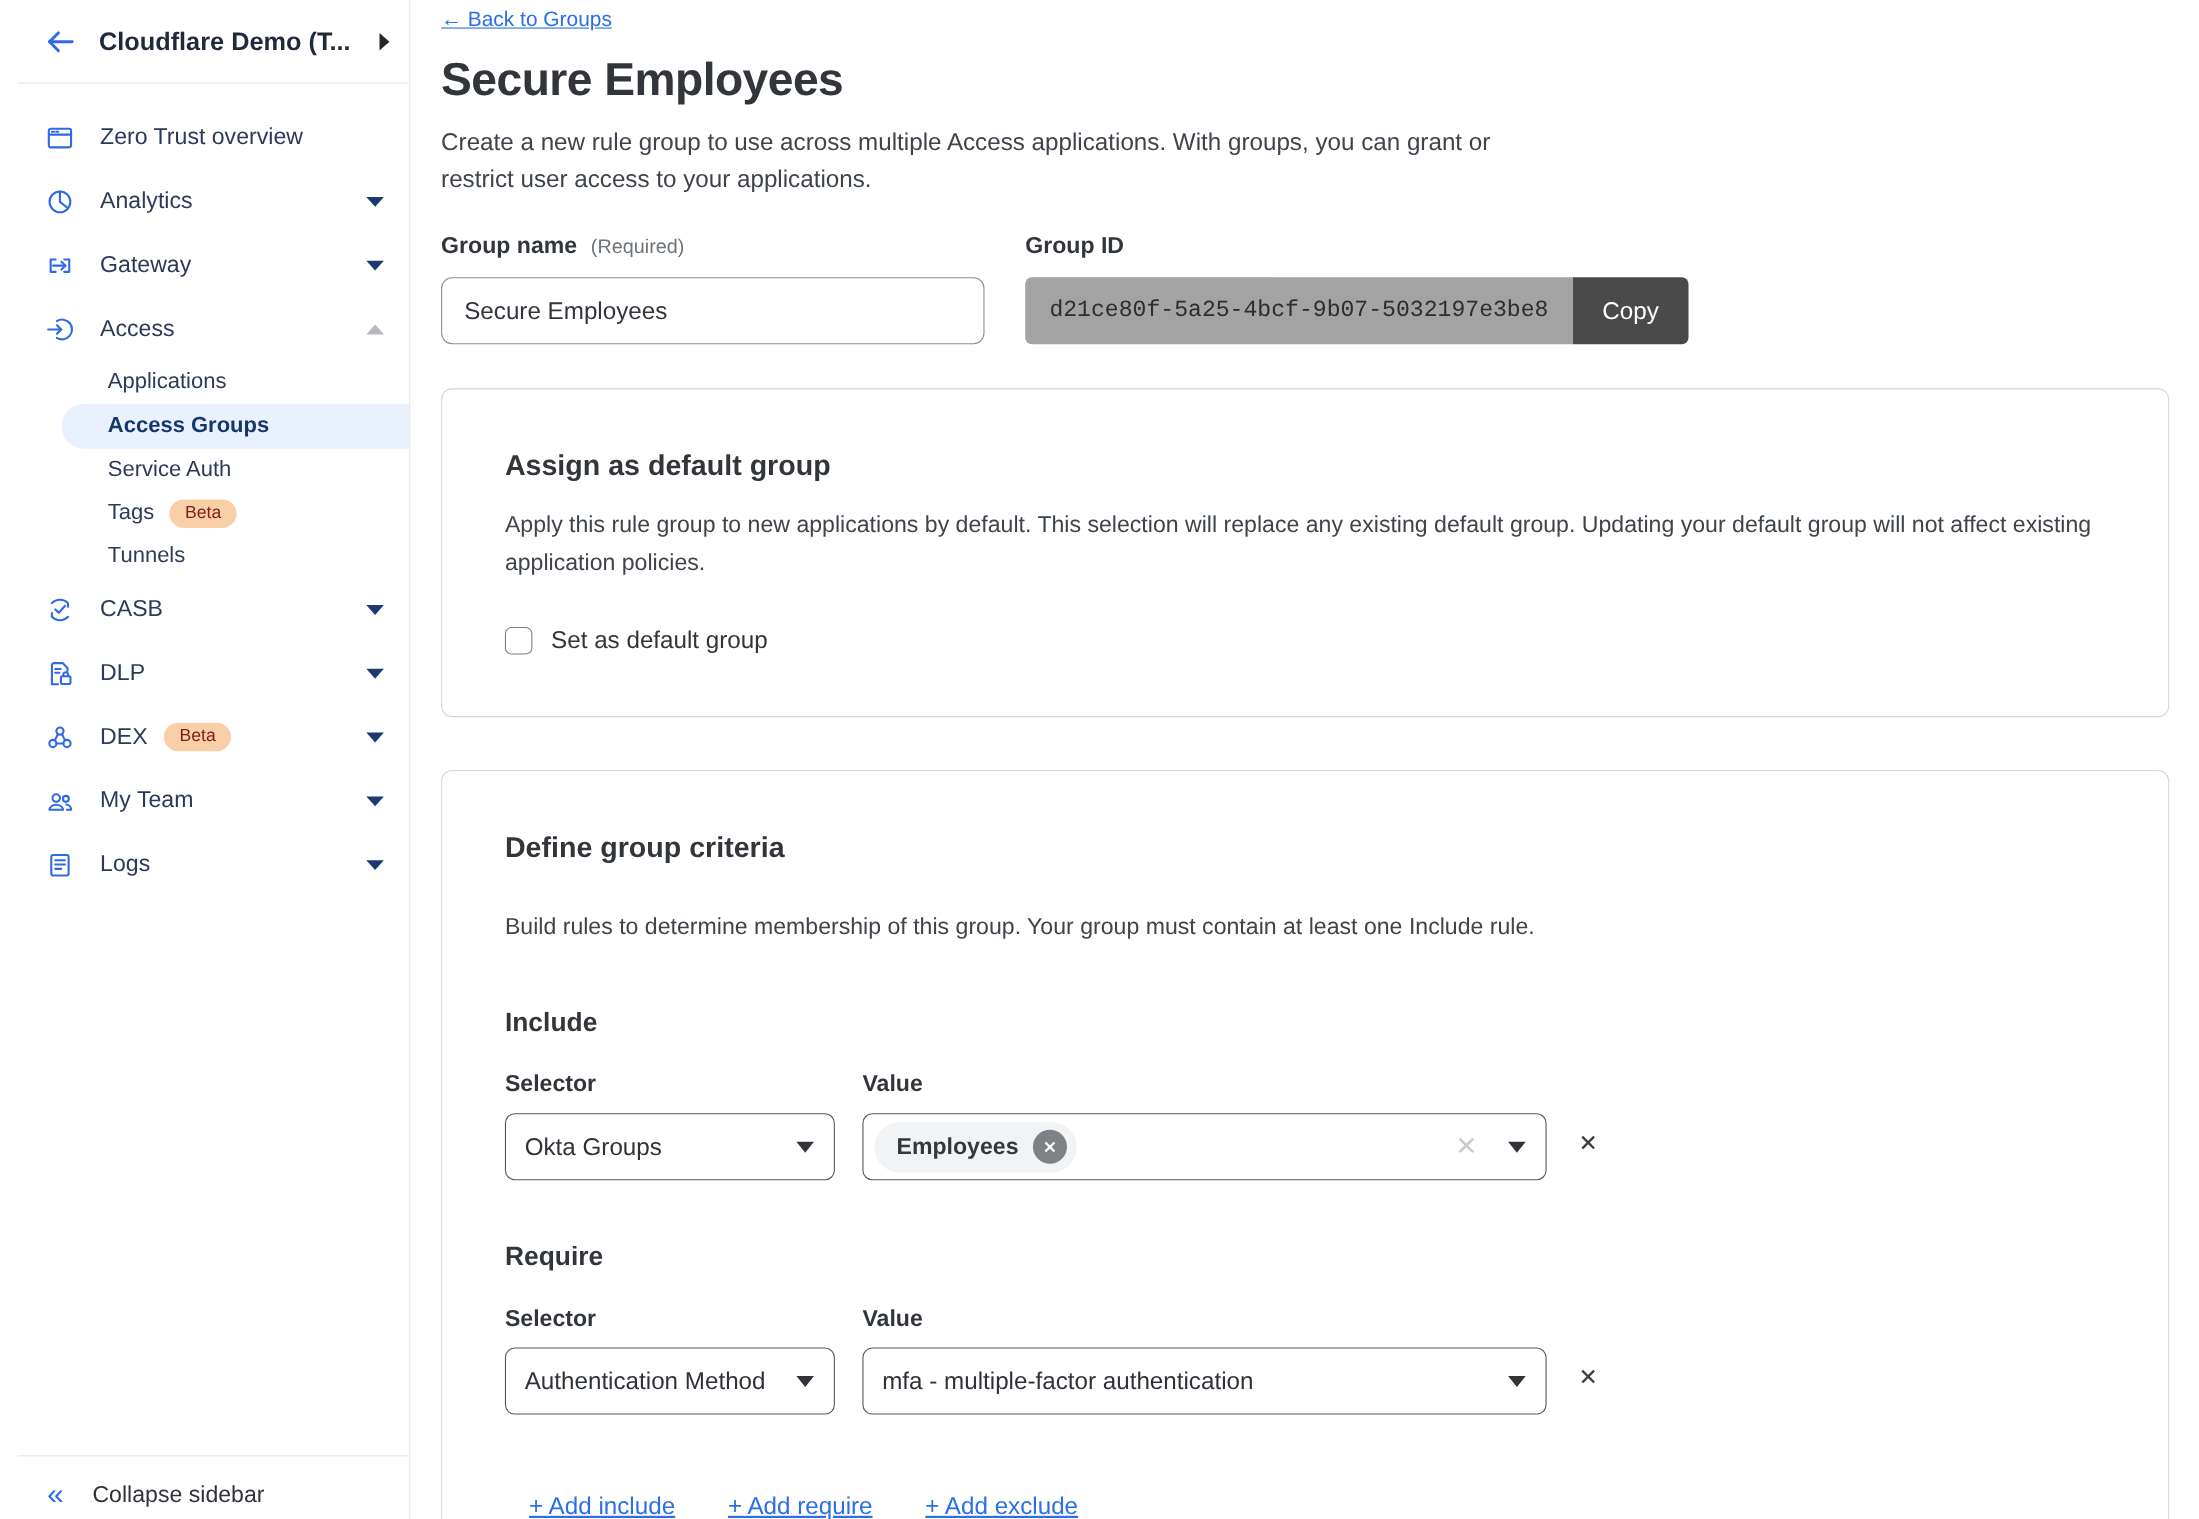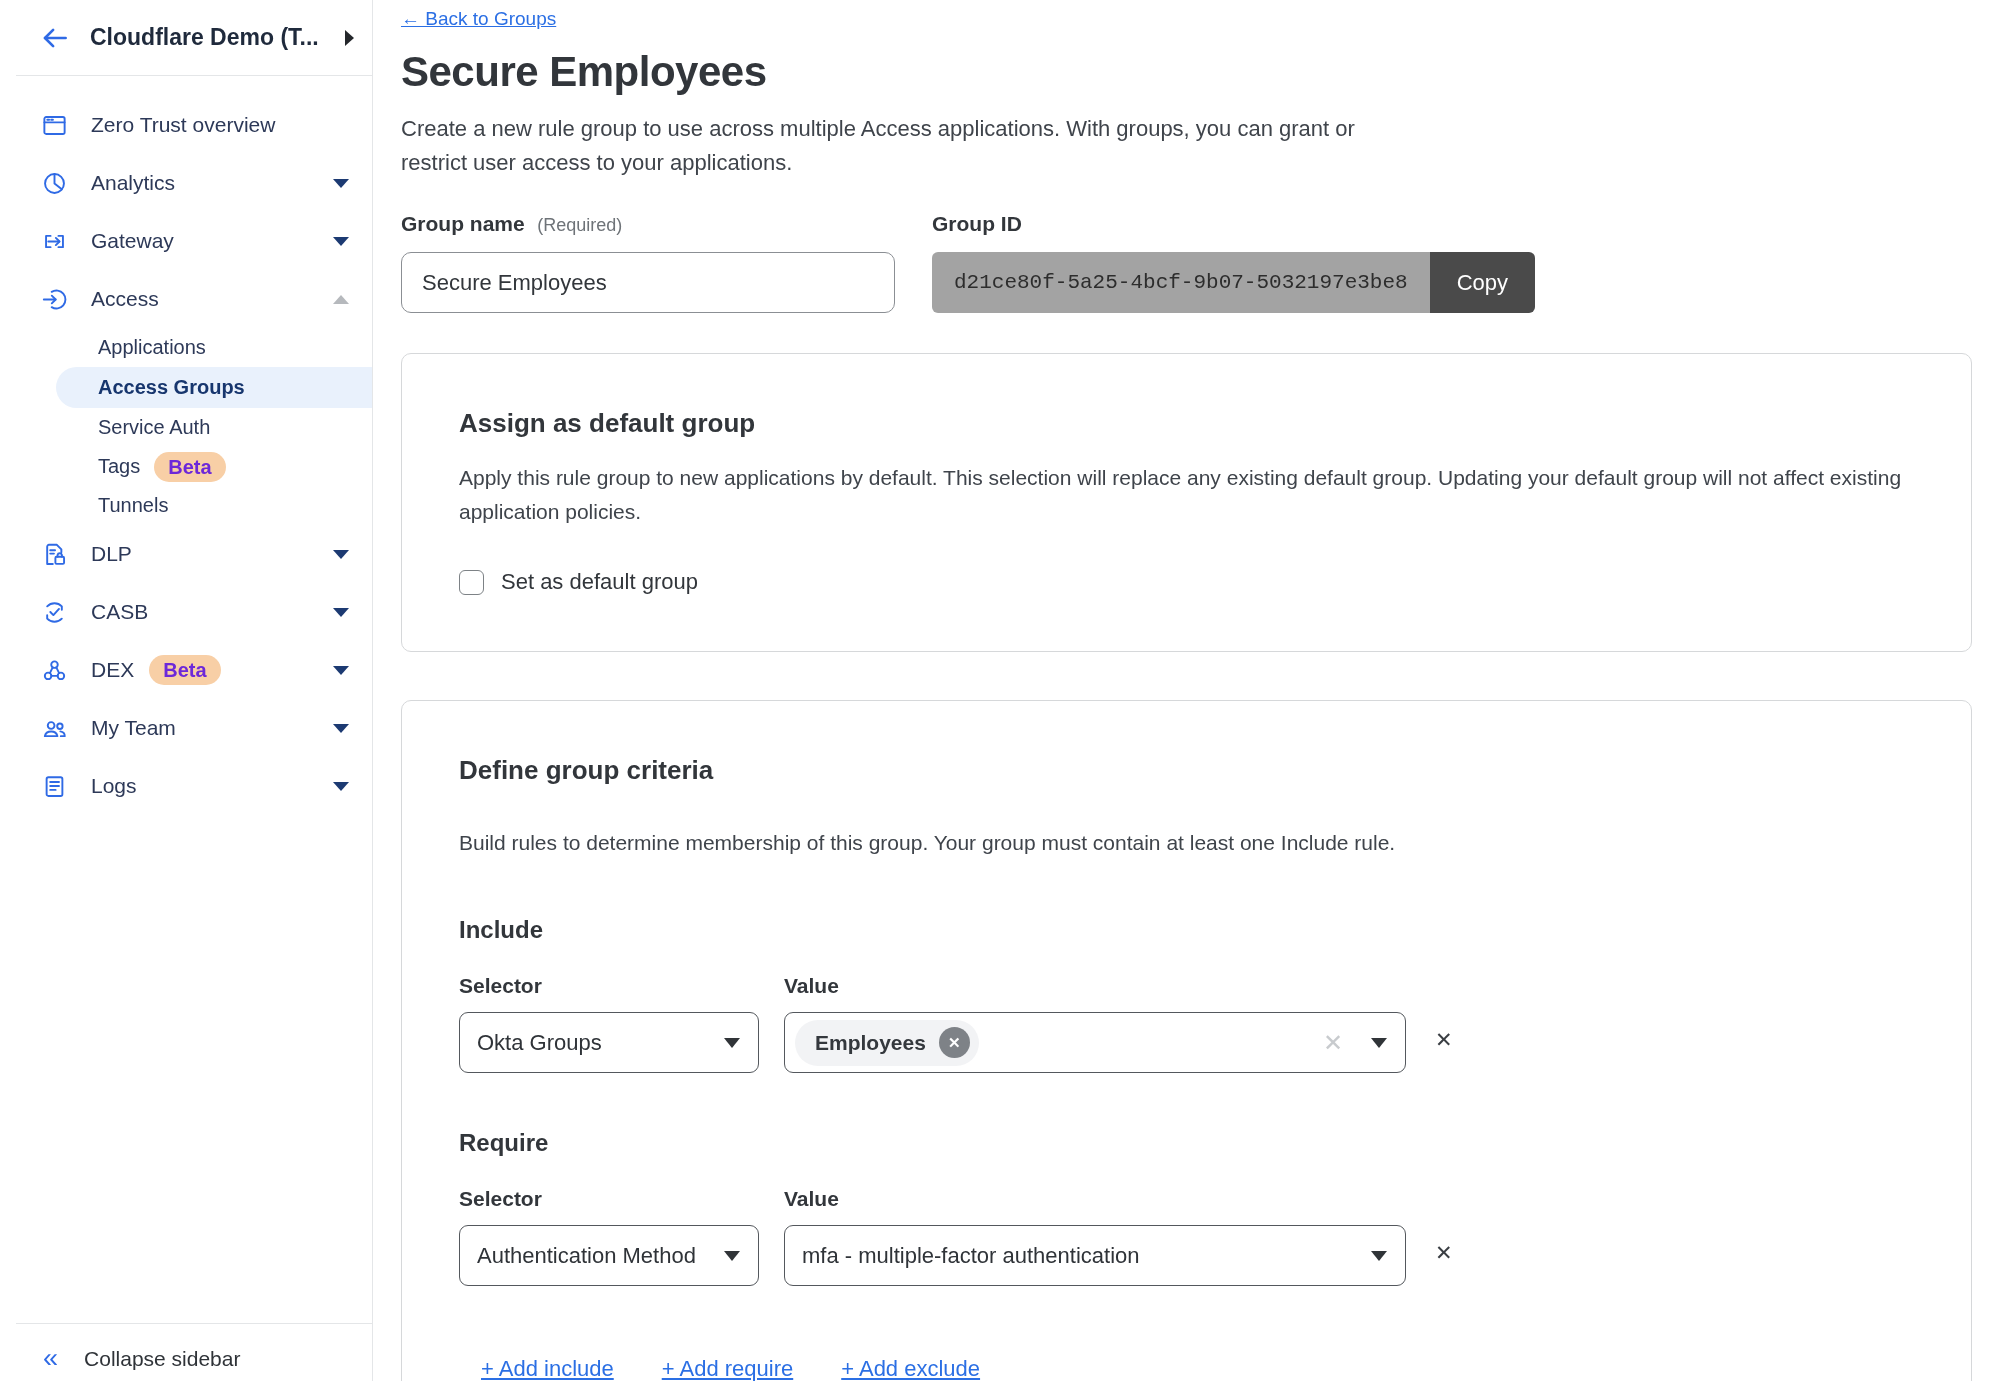--- a/index.html
+++ b/index.html
@@ -49,22 +49,22 @@
   .sub-item {
     display:flex; align-items:center; height:39px; padding-left:82px;
     font-size:20px; color:#2d3958; cursor:pointer; gap:14px;
   }
   .sub-item.active {
     margin-left:40px; padding-left:42px; height:41px;
     background:#e9f1fc; border-radius:22px 0 0 22px;
     font-weight:700; color:#17366e;
   }
   .beta-badge {
-    display:inline-block; background:#f8cfa6; color:#6d28d9;
-    font-size:20px; font-weight:700; padding:5px 14px; border-radius:15px; line-height:1;
+    display:inline-block; background:#f8cfa6; color:#7f1d1d;
+    font-size:16px; font-weight:400; padding:5px 14px; border-radius:15px; line-height:1;
   }
   .sidebar-footer {
     flex:0 0 58px; border-top:1px solid #e4e6e8; display:flex; align-items:center;
     padding:12px 0 0 27px; gap:26px; font-size:21px; color:#2f3338; cursor:pointer;
   }
   .collapse-icon { color:#2f6ae5; font-size:27px; line-height:1; }
 
   
   .main { position:absolute; left:357px; top:0; width:1642px; height:1381px; padding:8px 27px 0 44px; }
 
@@ -205,37 +205,37 @@
     <div class="sub-item">
       <span>Tags</span>
       <span class="beta-badge">Beta</span>
     </div>
     <div class="sub-item">
       <span>Tunnels</span>
     </div>
 
     <div class="nav-item">
       <svg class="nav-icon" viewBox="0 0 24 24" fill="none" stroke="#2f6ae5" stroke-width="1.7" stroke-linecap="round" stroke-linejoin="round">
+        <path d="M5.5 6.5 a9 9 0 0 1 13 0 v3"></path>
+          <path d="M18.5 17.5 a9 9 0 0 1 -13 0 v-3"></path>
+          <polyline points="8.3,11.6 11,14.3 16,8.8"></polyline>
+      </svg>
+      <span class="nav-label">CASB</span>
+      <div class="caret-down"></div>
+    </div>
+
+    <div class="nav-item">
+      <svg class="nav-icon" viewBox="0 0 24 24" fill="none" stroke="#2f6ae5" stroke-width="1.7" stroke-linecap="round" stroke-linejoin="round">
         <path d="M10.5 20.5 H5.5 V5 a1.6 1.6 0 0 1 1.6 -1.6 h7 l4 4 V10"></path>
           <line x1="8.2" y1="8.2" x2="12.5" y2="8.2"></line>
           <line x1="8.2" y1="11.2" x2="11.5" y2="11.2"></line>
         <rect x="12.8" y="14" width="7.7" height="6.3" rx="1"></rect>
           <path d="M14.7 14 v-1.6 a2 2 0 0 1 3.9 0 V14"></path>
       </svg>
       <span class="nav-label">DLP</span>
-      <div class="caret-down"></div>
-    </div>
-
-    <div class="nav-item">
-      <svg class="nav-icon" viewBox="0 0 24 24" fill="none" stroke="#2f6ae5" stroke-width="1.7" stroke-linecap="round" stroke-linejoin="round">
-        <path d="M5.5 6.5 a9 9 0 0 1 13 0 v3"></path>
-          <path d="M18.5 17.5 a9 9 0 0 1 -13 0 v-3"></path>
-          <polyline points="8.3,11.6 11,14.3 16,8.8"></polyline>
-      </svg>
-      <span class="nav-label">CASB</span>
       <div class="caret-down"></div>
     </div>
 
     <div class="nav-item">
       <svg class="nav-icon" viewBox="0 0 24 24" fill="none" stroke="#2f6ae5" stroke-width="1.7" stroke-linecap="round" stroke-linejoin="round">
         <circle cx="12" cy="6.8" r="2.9"></circle>
           <circle cx="6.3" cy="16.8" r="2.9"></circle>
           <circle cx="17.7" cy="16.8" r="2.9"></circle>
         <line x1="10.4" y1="9.2" x2="7.9" y2="14.3"></line>
           <line x1="13.6" y1="9.2" x2="16.1" y2="14.3"></line>

